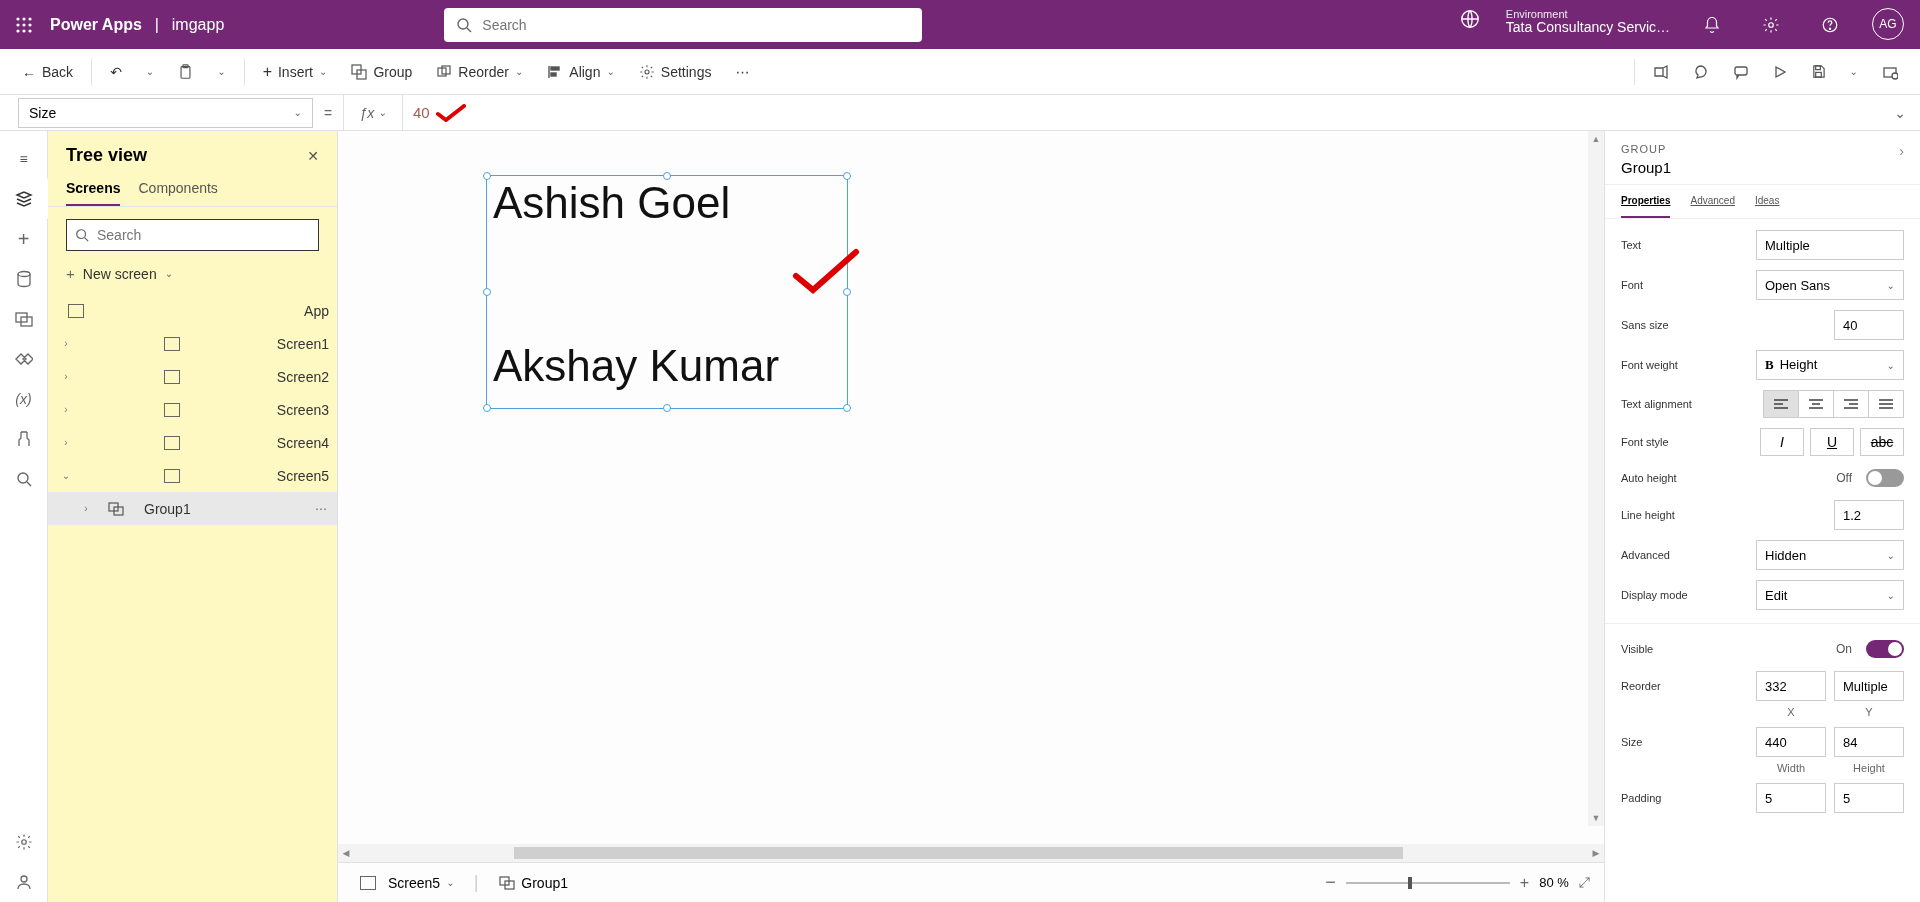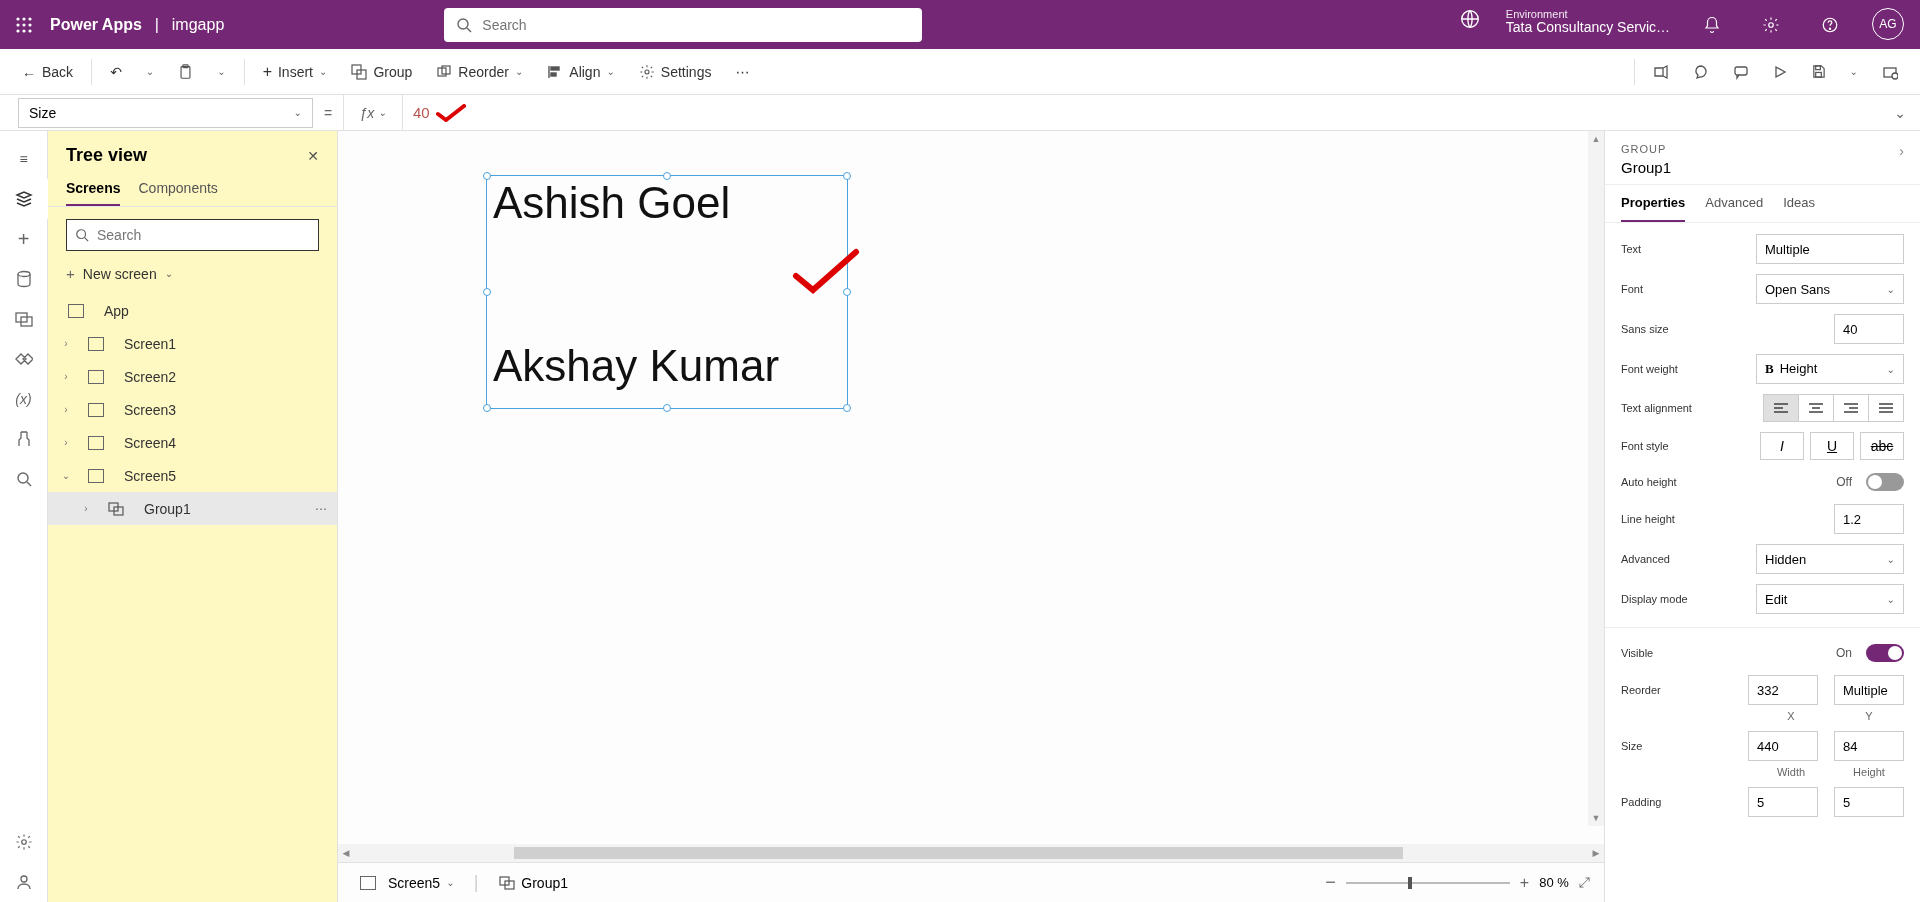--- a/index.html
+++ b/index.html
@@ -52,21 +52,21 @@
 .treehdr { display:flex; align-items:center; justify-content:space-between; padding:14px 18px 6px; }
 .treehdr h2 { font-size:18px; font-weight:600; }
 .closex { cursor:pointer; color:#555; font-size:14px; }
 .treetabs { display:flex; gap:18px; padding:0 18px; border-bottom:1px solid #e6e6e6; }
 .treetab { padding:8px 0; font-size:14px; color:#555; cursor:pointer; border-bottom:2px solid transparent; }
 .treetab.active { color:#000; border-bottom-color:#742774; font-weight:600; }
 .treesearch { margin:12px 18px 6px; border:1px solid #333; height:32px; display:flex; align-items:center; padding:0 8px; gap:8px; background:#fff; }
 .treesearch input { border:none; outline:none; flex:1; font-size:14px; }
 .newscreen { padding:8px 18px; display:flex; align-items:center; gap:8px; color:#333; cursor:pointer; font-size:14px; }
 .treebody { flex:1; overflow:auto; padding:4px 0; }
-.treerow { display:flex; align-items:center; height:33px; padding:0 8px 0 10px; gap:14px; cursor:pointer; font-size:14px; color:#333; }
+.treerow { display:flex; align-items:center; height:33px; padding:0 8px 0 10px; gap:14px; cursor:pointer; font-size:14px; color:#333;justify-content:space-between; }
 .treerow.sel { background:#e8e8e8; }
 .twisty { width:16px; text-align:center; color:#777; font-size:10px; }
 .screenicon { width:16px; height:14px; border:1.5px solid #666; margin-right:6px; }
 .appicon { width:16px; height:14px; border:1.5px solid #666; margin-right:6px; position:relative; }
 .groupicon { width:16px; height:14px; margin-right:6px; display:inline-block; }
 .dots { margin-left:auto; color:#666; letter-spacing:2px; font-size:12px; }
 
 
 .canvaswrap { flex:1; position:relative; background:#fdfdfd; display:flex; flex-direction:column; }
 .canvasarea { flex:1; position:relative; overflow:hidden; }
@@ -96,42 +96,42 @@
 .zoomthumb { position:absolute; top:-5px; left:38%; width:4px; height:12px; background:#555; }
 .zoompct { font-size:13px; }
 
 
 .rpane { width:316px; border-left:1px solid #e1e1e1; display:flex; flex-direction:column; }
 .rhead { padding:12px 16px 8px; border-bottom:1px solid #eee; }
 .rtype { font-size:11px; letter-spacing:1px; color:#666; }
 .rname { font-size:15px; margin-top:4px; }
 .ropen { float:right; color:#888; }
 .rtabs { display:flex; gap:20px; padding:0 16px; border-bottom:1px solid #eee; }
-.rtab { padding:10px 0; font-size:13px; color:#555; cursor:pointer; border-bottom:2px solid transparent; }
+.rtab { padding:10px 0; font-size:10px; color:#555; cursor:pointer; border-bottom:2px solid transparent;text-decoration:underline; }
 .rtab.active { color:#000; font-weight:600; border-bottom-color:#742774; }
 .rbody { flex:1; overflow:auto; padding:6px 0 20px; }
 .prow { display:flex; align-items:center; padding:5px 16px; gap:8px; min-height:34px; }
 .plabel { flex:1; font-size:11px; color:#333; }
 .pctrl { width:148px; }
 .pinput { width:100%; height:30px; border:1px solid #ccc; padding:0 8px; font-size:13px; background:#fff; }
 .pselect { width:100%; height:30px; border:1px solid #ccc; padding:0 8px; font-size:13px; background:#fff; display:flex; align-items:center; justify-content:space-between; }
 .psmall { width:70px; height:30px; border:1px solid #ccc; padding:0 8px; font-size:13px; }
 .fontstylegrp { display:flex; gap:6px; }
 .fsbtn { width:44px; height:28px; border:1px solid #ccc; display:flex; align-items:center; justify-content:center; background:#fff; cursor:pointer; }
 .aligngrp { display:flex; }
 .albtn { width:36px; height:28px; border:1px solid #ccc; margin-left:-1px; display:flex; align-items:center; justify-content:center; background:#fff; cursor:pointer; font-size:11px; }
 .albtn.on { background:#e0e0e0; }
 .toggle { width:38px; height:18px; border-radius:10px; position:relative; cursor:pointer; }
 .toggle.off { background:#999; }
 .toggle.on { background:#742774; }
 .knob { position:absolute; width:14px; height:14px; background:#fff; border-radius:50%; top:2px; }
 .toggle.off .knob { left:2px; }
 .toggle.on .knob { right:2px; }
 .tlabel { font-size:12px; color:#555; margin-right:6px; }
-.pairwrap { display:flex; gap:16px; }
+.pairwrap { display:flex; gap:8px; }
 .sublabels { display:flex; gap:8px; padding:0 16px 4px; }
 .sublabel { width:70px; text-align:center; font-size:11px; color:#666; }
 .rsep { height:1px; background:#eee; margin:8px 0; }
 .boldB { font-weight:bold; font-family: 'Times New Roman', serif; margin-right:6px; }
 </style>
 </head>
 <body>
 
 <div class="topbar">
   <div class="waffle">

